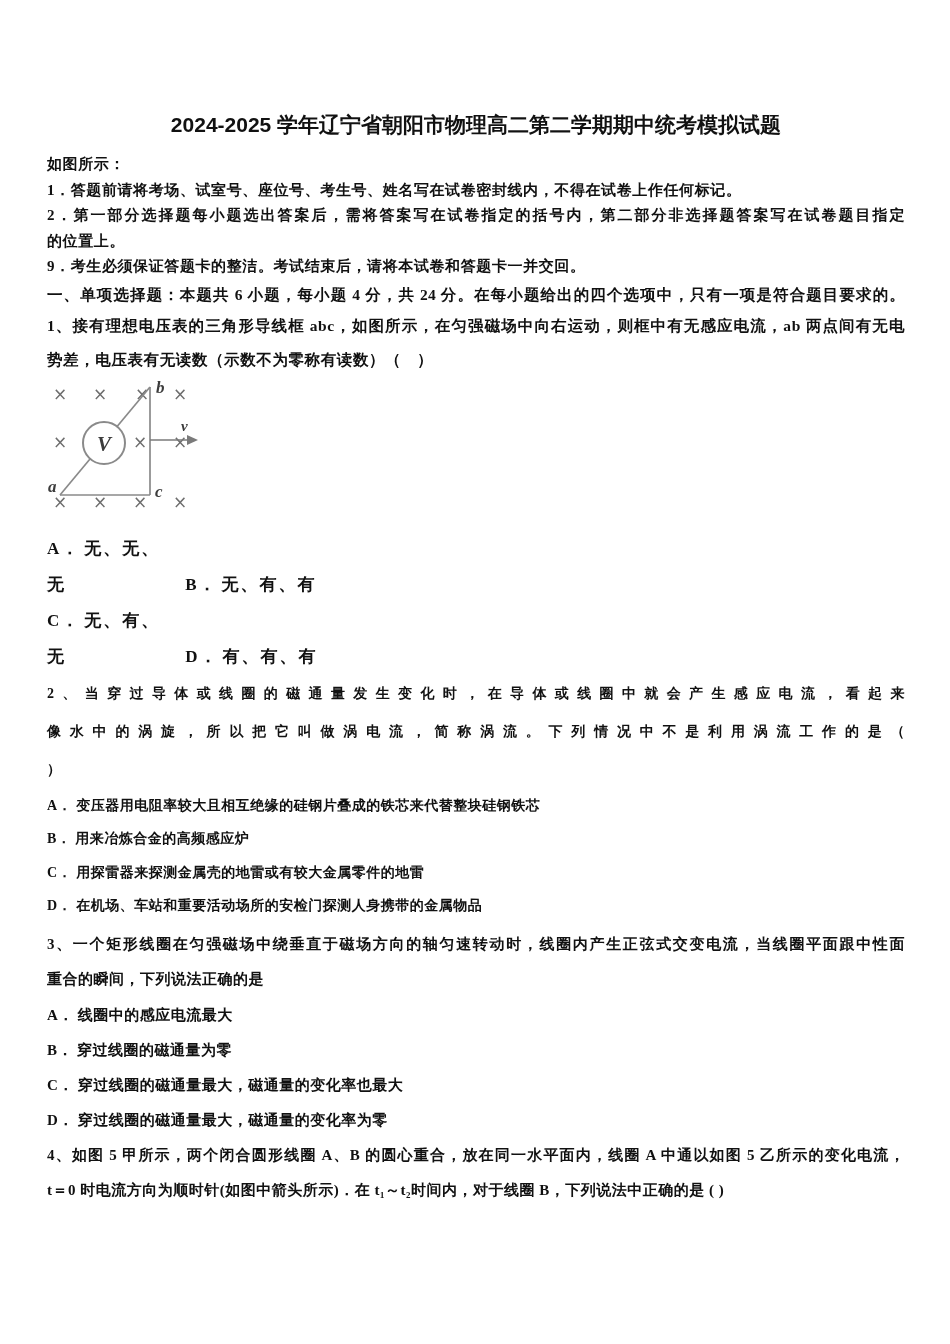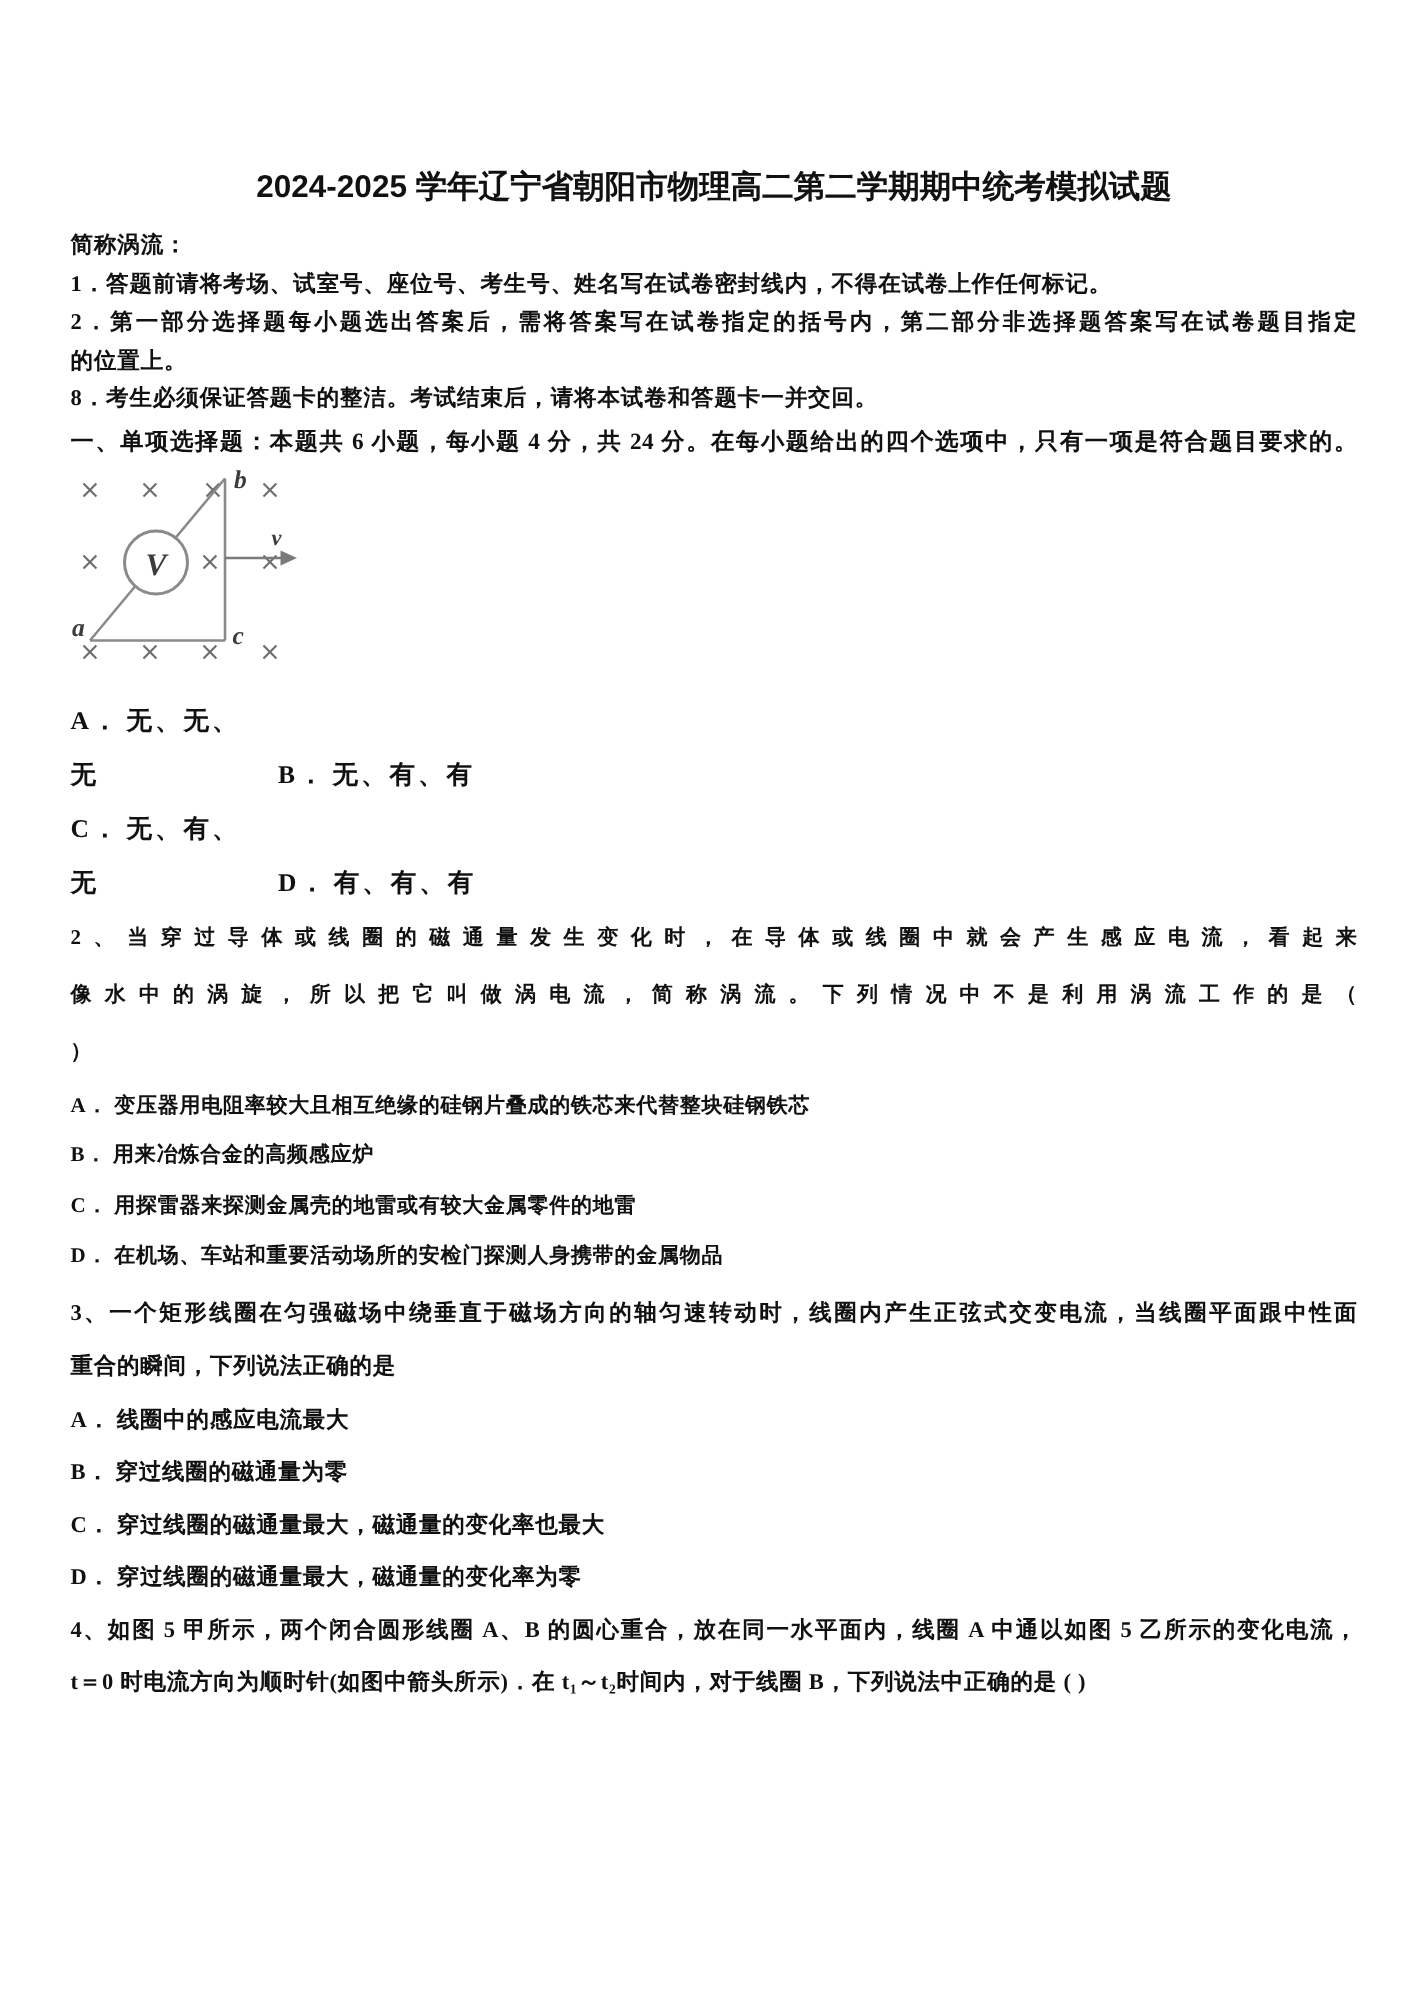--- a/index.html
+++ b/index.html
@@ -40,30 +40,34 @@
   .q4 .stemline{line-height:35px;letter-spacing:0.5px;}
 </style>
 </head>
 <body>
 
 <div class="page">
 
   <h1 class="title">2024-2025 学年辽宁省朝阳市物理高二第二学期期中统考模拟试题</h1>
 
   <div class="notice">
-    <div>简称涡流：</div>
+    <div>如图所示：</div>
     <div>1．答题前请将考场、试室号、座位号、考生号、姓名写在试卷密封线内，不得在试卷上作任何标记。</div>
     <div class="fill">2．第一部分选择题每小题选出答案后，需将答案写在试卷指定的括号内，第二部分非选择题答案写在试卷题目指定</div>
     <div>的位置上。</div>
-    <div>8．考生必须保证答题卡的整洁。考试结束后，请将本试卷和答题卡一并交回。</div>
+    <div>9．考生必须保证答题卡的整洁。考试结束后，请将本试卷和答题卡一并交回。</div>
   </div>
 
   <div class="section fill">一、单项选择题：本题共 6 小题，每小题 4 分，共 24 分。在每小题给出的四个选项中，只有一项是符合题目要求的。</div>
 
   <div class="q1">
+    <div class="q1-stem">
+      <div class="fill">1、接有理想电压表的三角形导线框 abc，如图所示，在匀强磁场中向右运动，则框中有无感应电流，ab 两点间有无电</div>
+      <div>势差，电压表有无读数（示数不为零称有读数）（　）</div>
+    </div>
 
     <div class="figure">
       <svg width="158" height="138" viewBox="0 0 158 138">
 
         <g>
           <text class="cross" x="13" y="21">×</text>
           <text class="cross" x="53" y="21">×</text>
           <text class="cross" x="95" y="21">×</text>
           <text class="cross" x="133" y="21">×</text>
           <text class="cross" x="13" y="69">×</text>

